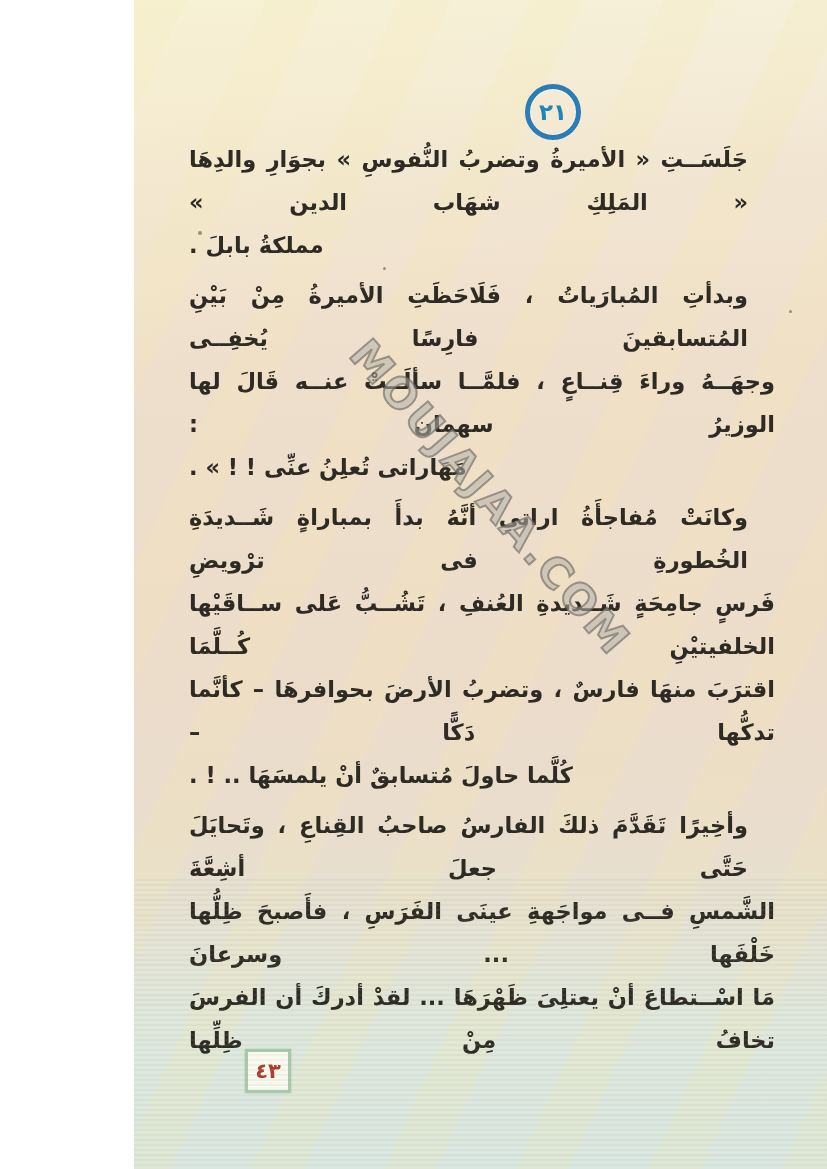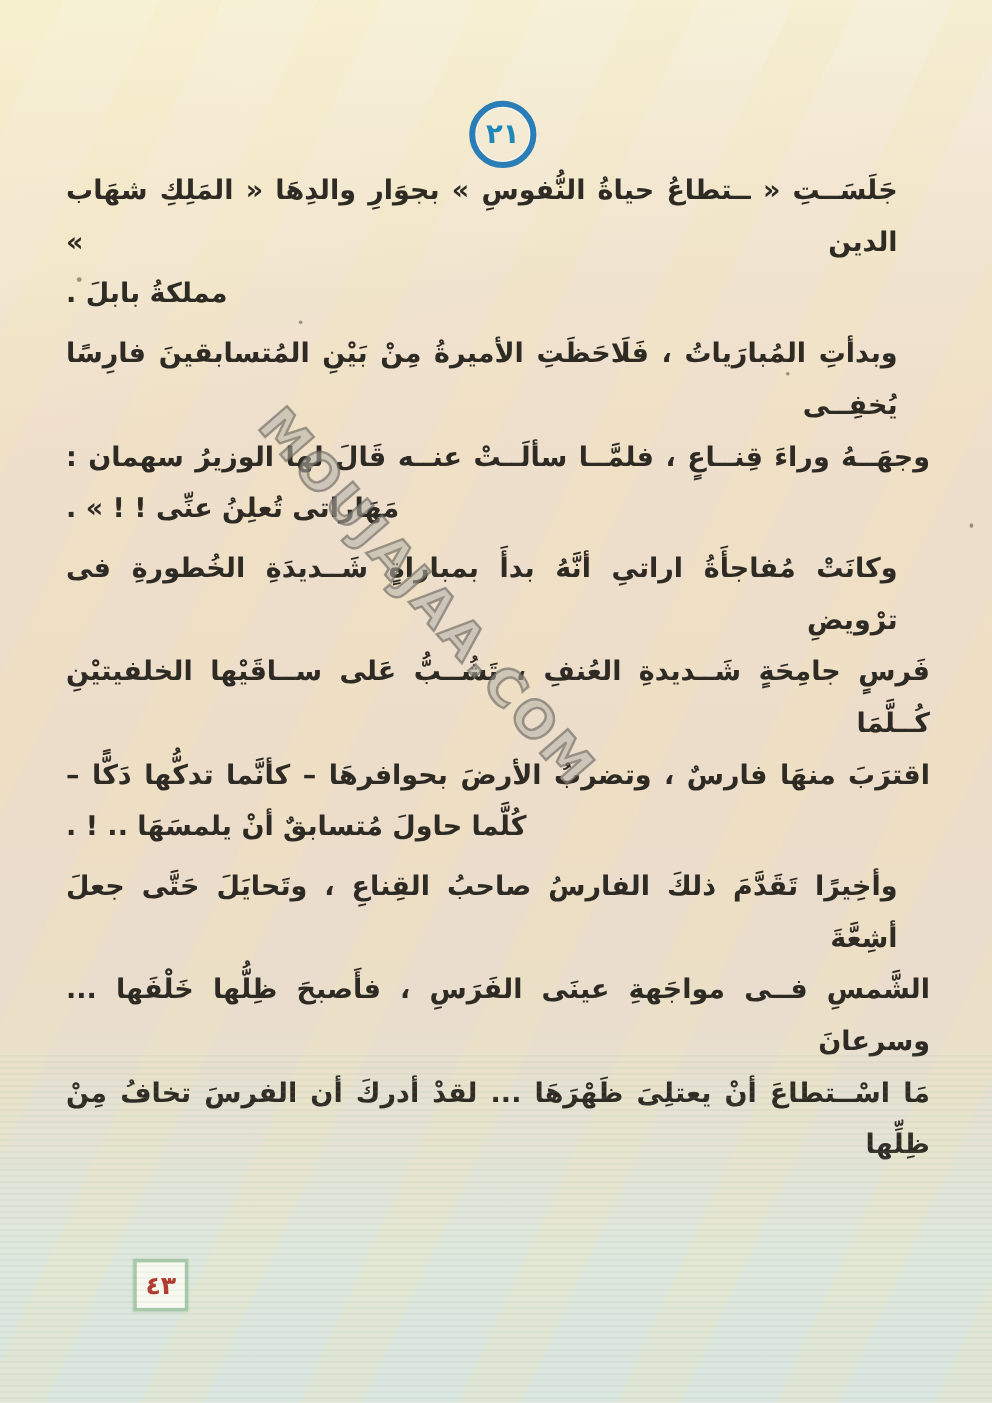--- a/index.html
+++ b/index.html
@@ -1,18 +1,18 @@
 <!DOCTYPE html>
 <html lang="ar" dir="rtl"><head>
 <meta charset="utf-8">
 <style>
   html,body{margin:0;padding:0;}
   body{width:827px;height:1169px;overflow:hidden;font-family:"DejaVu Sans",sans-serif;}
   .page{
-    position:relative;width:827px;height:1169px;overflow:hidden;
+    position:relative;width:693px;height:1169px;overflow:hidden;
     background:
       linear-gradient(160deg, rgba(250,244,200,0.40) 0%, rgba(250,244,200,0) 28%),
       repeating-linear-gradient(115deg, rgba(243,231,176,0.22) 0 48px, rgba(255,255,255,0) 48px 120px),
       linear-gradient(180deg,#f5efdd 0%,#f2e6d2 14%,#eedecc 32%,#ecdcca 58%,#e9ddcd 72%,#e4e4d6 82%,#dfe8de 90%,#dae6e0 100%);
   }
   .scanlines{
     position:absolute;left:0;right:0;bottom:0;height:290px;pointer-events:none;
     background:repeating-linear-gradient(180deg, rgba(140,175,160,0.10) 0 2px, rgba(255,255,255,0) 2px 5px);
   }
   .ornament{
@@ -58,21 +58,21 @@
 </head>
 <body>
 
 <div class="page">
 
   <div class="ornament">
     <span>٢١</span>
   </div>
 
   <section class="body-text">
-    <p class="line in js">جَلَسَــتِ « ــتطاعُ حياةُ النُّفوسِ » بجوَارِ والدِهَا « المَلِكِ شهَاب الدين »</p>
+    <p class="line in js">جَلَسَــتِ « الأميرةُ وتضربُ النُّفوسِ » بجوَارِ والدِهَا « المَلِكِ شهَاب الدين »</p>
     <p class="line">مملكةُ بابلَ .</p>
     <p class="line in js ps">وبدأتِ المُبارَياتُ ، فَلَاحَظَتِ الأميرةُ مِنْ بَيْنِ المُتسابقينَ فارِسًا يُخفِــى</p>
     <p class="line js">وجهَــهُ وراءَ قِنــاعٍ ، فلمَّــا سألَــتْ عنــه قَالَ لها الوزيرُ سهمان :</p>
     <p class="line">مَهَاراتى تُعلِنُ عنِّى ! ! » .</p>
     <p class="line in js ps">وكانَتْ مُفاجأَةُ اراتىِ أنَّهُ بدأَ بمباراةٍ شَــديدَةِ الخُطورةِ فى ترْويضِ</p>
     <p class="line js">فَرسٍ جامِحَةٍ شَــديدةِ العُنفِ ، تَشُــبُّ عَلى ســاقَيْها الخلفيتيْنِ كُــلَّمَا</p>
     <p class="line js">اقترَبَ منهَا فارسٌ ، وتضربُ الأرضَ بحوافرهَا – كأنَّما تدكُّها دَكًّا –</p>
     <p class="line">كُلَّما حاولَ مُتسابقٌ أنْ يلمسَهَا .. ! .</p>
     <p class="line in js ps">وأخِيرًا تَقَدَّمَ ذلكَ الفارسُ صاحبُ القِناعِ ، وتَحايَلَ حَتَّى جعلَ أشِعَّةَ</p>
     <p class="line js">الشَّمسِ فــى مواجَهةِ عينَى الفَرَسِ ، فأَصبحَ ظِلُّها خَلْفَها ... وسرعانَ</p>

